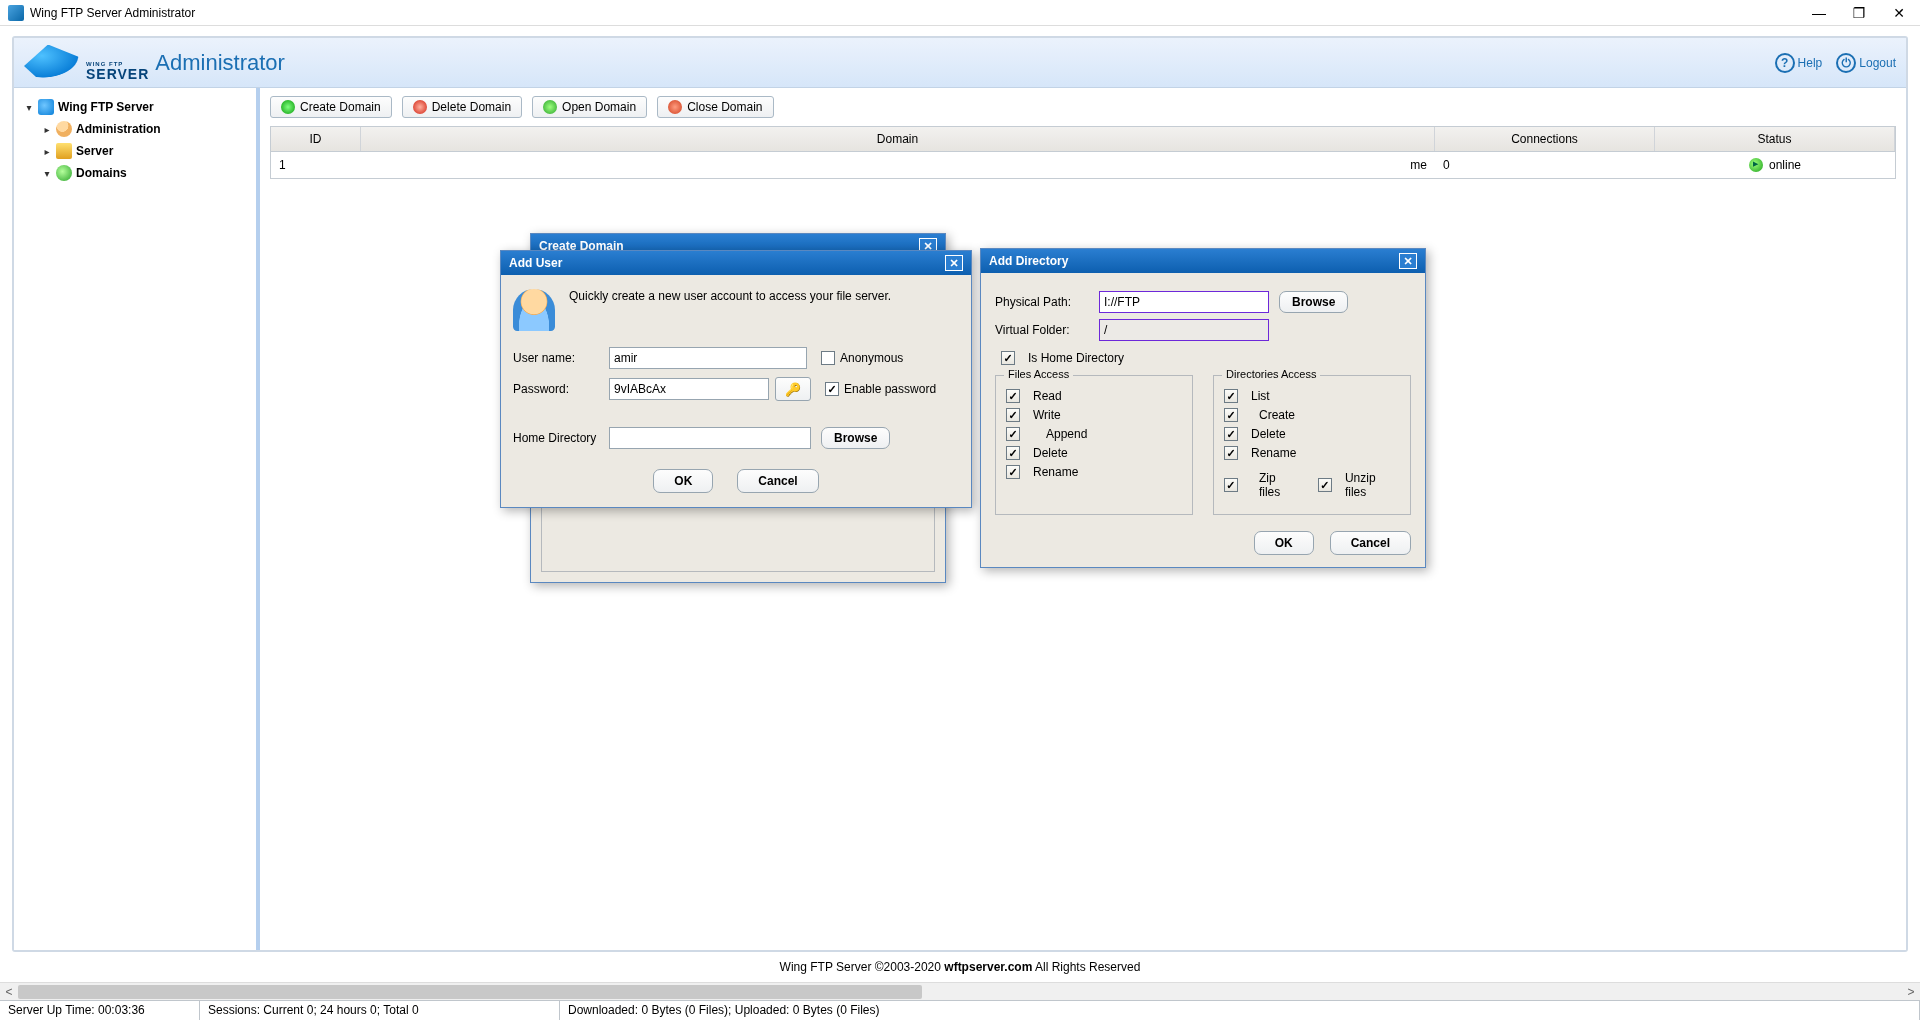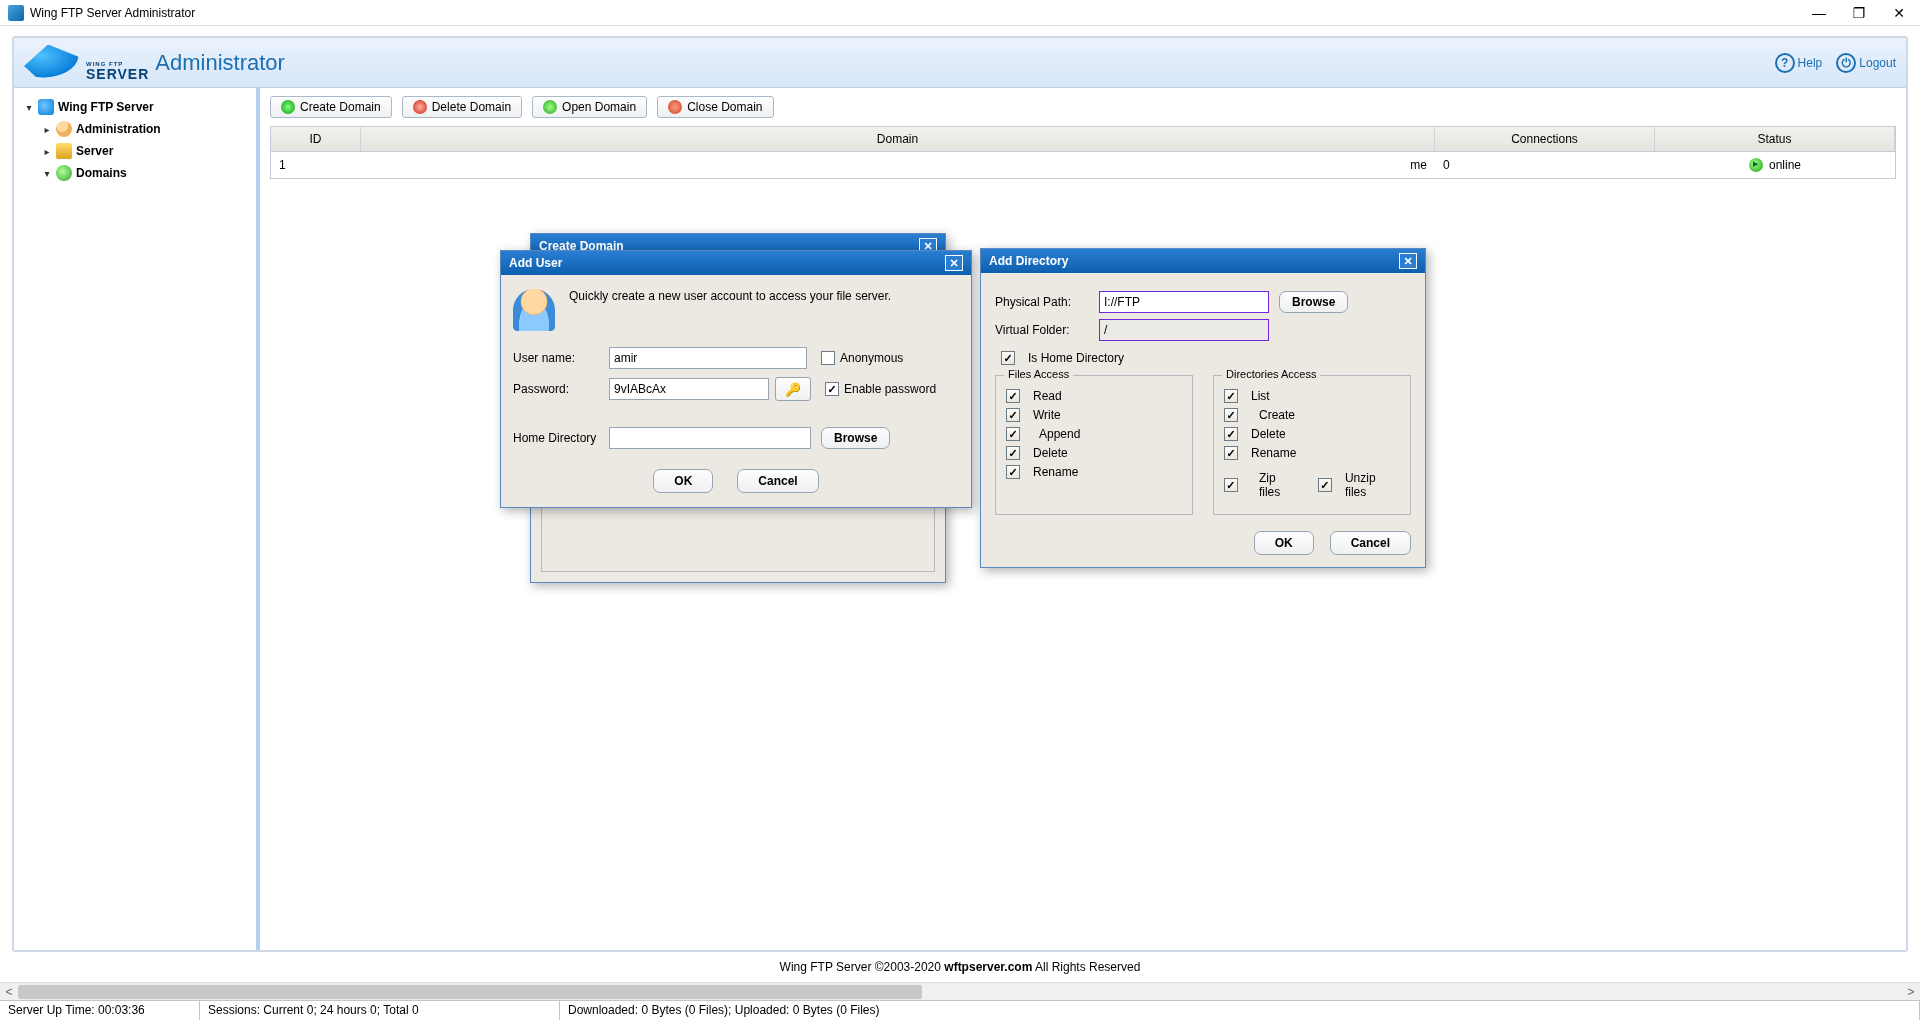--- a/index.html
+++ b/index.html
@@ -309,21 +309,21 @@
                   <div class="perm-row">
                       <span class="chk checked"></span>
                       <span style="margin-left:8px">Read</span>
                     </div>
                   <div class="perm-row">
                       <span class="chk checked"></span>
                       <span style="margin-left:8px">Write</span>
                     </div>
                   <div class="perm-row">
                       <span class="chk checked"></span>
-                      <span style="margin-left:14px">Append</span>
+                      <span style="margin-left:21px">Append</span>
                     </div>
                   <div class="perm-row">
                       <span class="chk checked"></span>
                       <span style="margin-left:8px">Delete</span>
                     </div>
                   <div class="perm-row">
                       <span class="chk checked"></span>
                       <span style="margin-left:8px">Rename</span>
                     </div>
                 </div>

